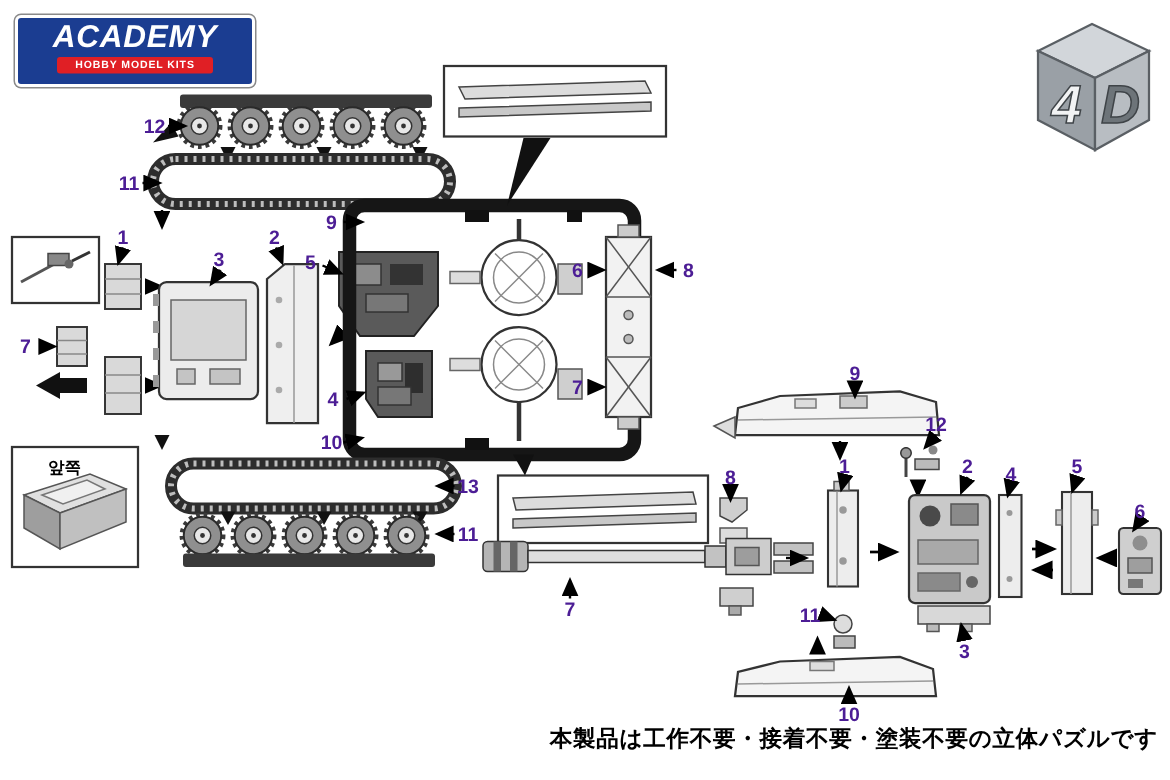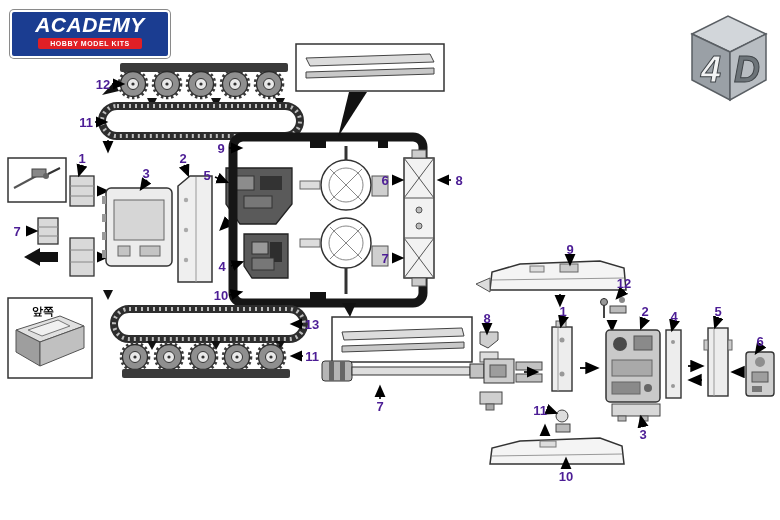--- a/index.html
+++ b/index.html
@@ -369,14 +369,15 @@
       <div class="callout" style="left: 718px; top: 311px;">5</div>
       <div class="callout" style="left: 760px; top: 341px;">6</div>
       <div class="callout" style="left: 380px; top: 406px;">7</div>
       <div class="callout" style="left: 540px; top: 410px;">11</div>
       <div class="callout" style="left: 643px; top: 434px;">3</div>
       <div class="callout" style="left: 566px; top: 476px;">10</div>
     </div>
 
   <div class="front-label">앞쪽</div>
 
+  <div class="footer-note">本製品は工作不要・接着不要・塗装不要の立体パズルです</div>
 
 </div>
 
 </body></html>

